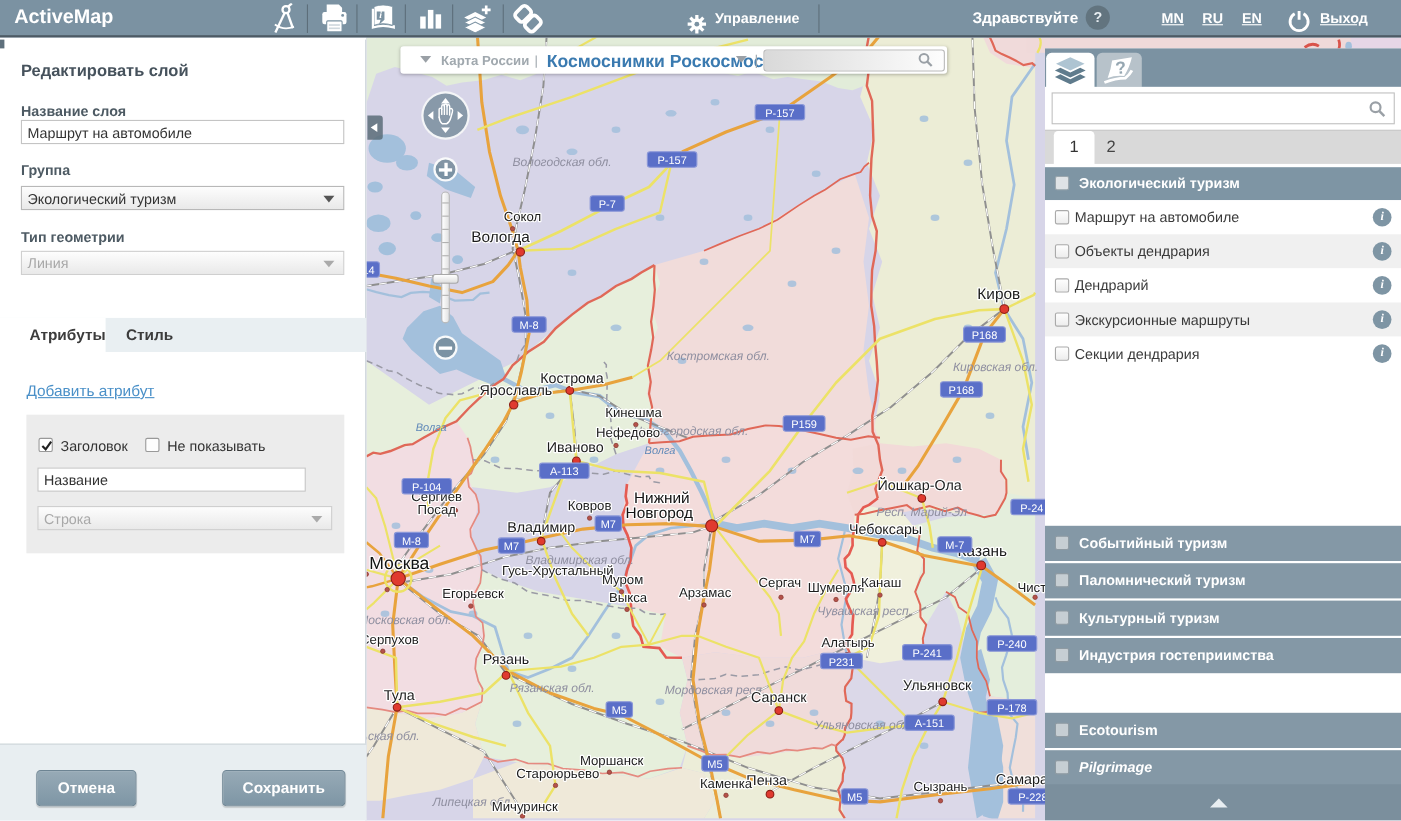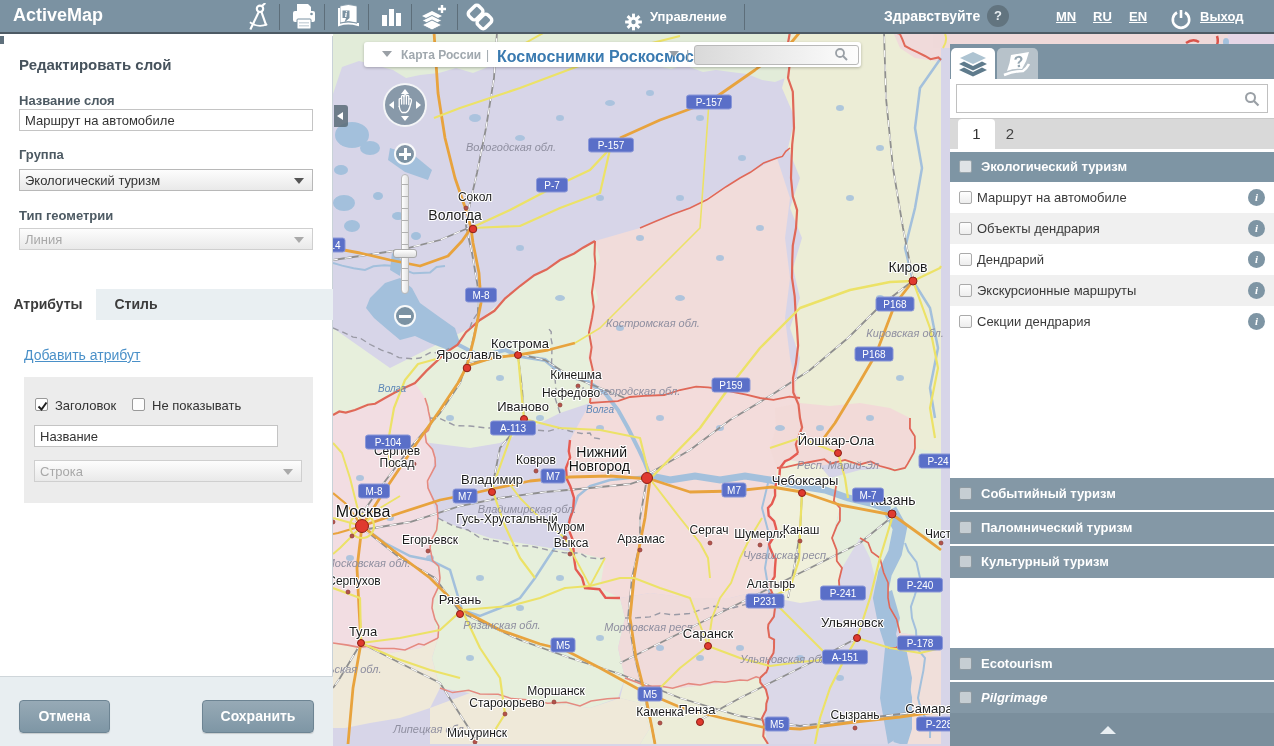--- a/index.html
+++ b/index.html
@@ -19,21 +19,21 @@
 
 
 #leftpanel { position:absolute; left:0; top:36px; width:333px; height:710px; background:#fff; border-right:1px solid #c9d2d8; }
 #lp-title { position:absolute; left:19px; top:20px; font-size:15px; font-weight:bold; color:#46525c; }
 .lp-label { position:absolute; left:19px; font-size:13px; font-weight:bold; color:#4d5a63; }
 .lp-input { position:absolute; left:19px; width:294px; height:22px; border:1px solid #c4c4c4; background:#fff; font-size:13px; color:#333; padding:2px 5px; font-family:"Liberation Sans",sans-serif; }
 .lp-select { position:absolute; left:19px; width:294px; height:22px; border:1px solid #b8b8b8; background:linear-gradient(#fdfdfd,#e9e9e9); font-size:13px; color:#333; padding:2px 5px; line-height:17px; }
 .sel-arrow { position:absolute; right:8px; top:8px; width:0; height:0; border-left:5px solid transparent; border-right:5px solid transparent; border-top:6px solid #555; }
 .sel-arrow.dis { border-top-color:#aaa; }
 #lp-tabs { position:absolute; left:0px; top:253px; width:333px; height:31px; background:#e9eff2; border-bottom:1px solid #e9eff2; }
-#tab-attr { position:absolute; left:0px; top:0px; width:96px; height:31px; background:#fff; font-size:14px; font-weight:bold; color:#3c3c3c; text-align:center; line-height:31px; }
+#tab-attr { position:absolute; left:0px; top:0px; width:96px; height:31px; background:#fff; font-size:14px; font-weight:bold; color:#3c3c3c; text-align:right; line-height:31px; }
 #tab-style { position:absolute; left:96px; top:0px; width:80px; height:31px; font-size:14px; font-weight:bold; color:#3c3c3c; text-align:center; line-height:31px; }
 #addattr { position:absolute; left:24px; top:311px; font-size:14px; color:#4a90c8; text-decoration:underline; }
 #graybox { position:absolute; left:24px; top:341px; width:289px; height:126px; background:#ececec; }
 .cb { position:absolute; width:13px; height:13px; border:1px solid #999; border-radius:2px; background:#fdfdfd; }
 .cb-label { position:absolute; font-size:13px; color:#333; }
 #lp-footer { position:absolute; left:0; top:640px; width:333px; height:70px; background:#e8eef1; border-top:1px solid #cfd6da; }
 .btn { position:absolute; top:23px; height:33px; background:linear-gradient(#97aab6,#7e96a5); border:1px solid #6d8493; border-radius:4px; color:#fff; font-size:14px; font-weight:bold; text-align:center; line-height:31px; box-shadow:0 1px 1px rgba(0,0,0,0.15); }
 
 
 #rightpanel { position:absolute; left:950px; top:44px; width:324px; height:702px; background:#fff; }
@@ -605,21 +605,21 @@
             <path d="M2.5 6.5 L5.5 9.5 L10.5 2.5" stroke="#222" stroke-width="2" fill="none"></path>
           </svg>
       </span>
       <span class="cb-label" style="left:31px; top:21px;">Заголовок</span>
       <span class="cb" style="left:108px; top:21px;"></span>
       <span class="cb-label" style="left:128px; top:21px;">Не показывать</span>
       <input class="lp-input" style="left: 10px; top: 48px; width: 244px;" value="Название">
       <div class="lp-select" style="left:10px; top:83px; width:268px; color:#a8a8a8; border-color:#cfcfcf;">Строка<span class="sel-arrow dis"></span></div>
     </div>
     <div id="lp-footer">
-      <div class="btn" style="left:19px; width:91px;">Отмена</div>
+      <div class="btn" style="left:33px; width:91px;">Отмена</div>
       <div class="btn" style="left:202px; width:112px;">Сохранить</div>
     </div>
   </div>
 
   <div id="rightpanel">
     <div id="rp-tabsbar">
       <div class="rp-tab" style="left:1px; background:#fff;"></div>
       <div class="rp-tab" style="left:47px; width:41px; background:#b7c2ca;"></div>
       <svg style="position:absolute;left:7px;top:7px;" width="33" height="26" viewBox="0 0 33 26">
         <path d="M3 7 L16 1 L29 7 L16 13 Z" fill="#aec4d2"></path>
@@ -678,20 +678,24 @@
         <span class="gtxt">Событийный туризм</span>
       </div>
     <div class="rp-group" style="top:502px;">
         <span class="gcb"></span>
         <span class="gtxt">Культурный туризм</span>
       </div>
     <div class="rp-group" style="top:468px;">
         <span class="gcb"></span>
         <span class="gtxt">Паломнический туризм</span>
       </div>
+    <div class="rp-group" style="top:536px;">
+        <span class="gcb"></span>
+        <span class="gtxt">Индустрия гостеприимства</span>
+      </div>
     <div class="rp-group" style="top:604px;">
         <span class="gcb"></span>
         <span class="gtxt">Ecotourism</span>
       </div>
     <div class="rp-group" style="top:638px;font-style:italic;">
         <span class="gcb"></span>
         <span class="gtxt">Pilgrimage</span>
       </div>
     <div id="rp-footer">
         <div class="up"></div>

